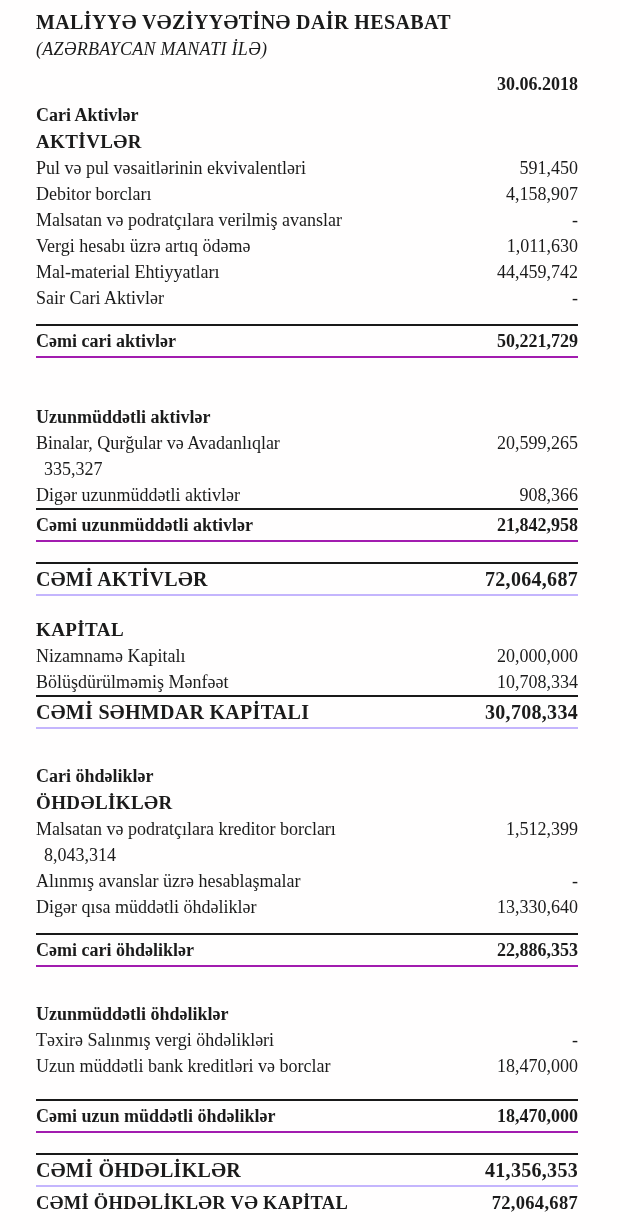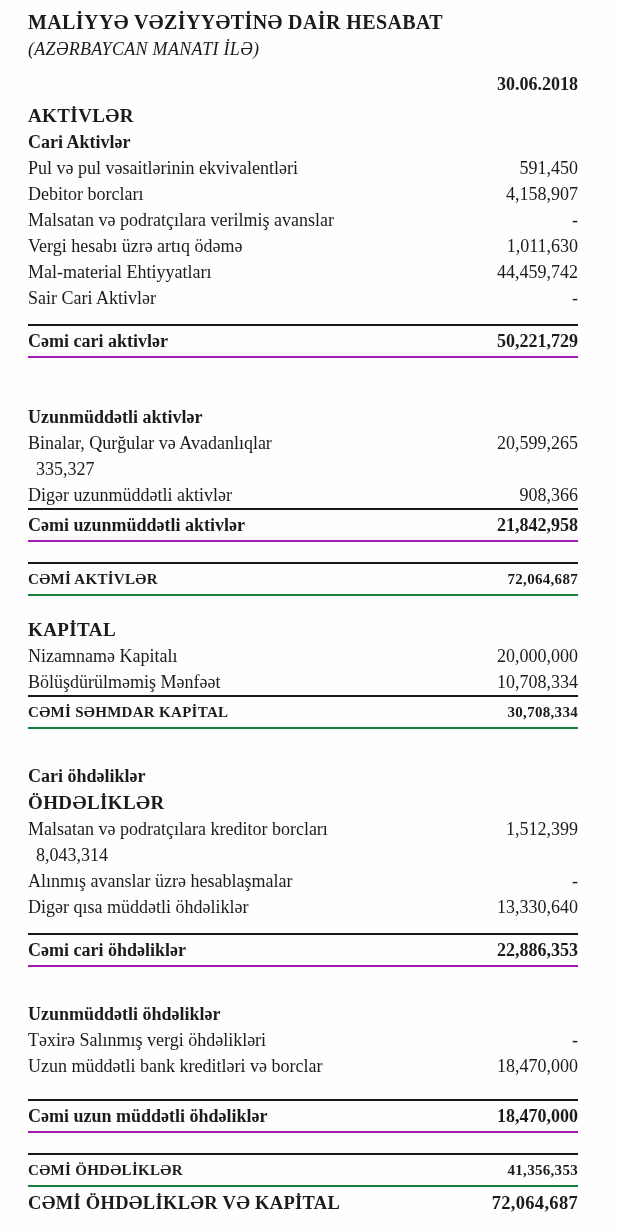--- a/index.html
+++ b/index.html
@@ -1,57 +1,57 @@
 <!DOCTYPE html>
 <html><head>
 <meta charset="utf-8">
 <style>
   html,body{margin:0;padding:0;background:#ffffff;}
   .page{
     width:620px;height:1230px;box-sizing:border-box;
     background:#fffefe;color:#1b1b1b;
-    padding:8px 42px 0 28px;
+    padding:8px 42px 0 36px;
     font-family:"Liberation Serif","DejaVu Serif",serif;
     overflow:hidden;
   }
   .title{font-size:20px;font-weight:bold;letter-spacing:0.4px;line-height:28px;}
   .subtitle{font-style:italic;font-size:18px;line-height:26px;letter-spacing:0.3px;}
   .date-row{text-align:right;font-weight:bold;font-size:18px;line-height:24px;margin-top:10px;}
   .rows{margin-top:6px;}
   .row{display:flex;justify-content:space-between;align-items:baseline;
        font-size:18px;line-height:26px;}
   .row .label{white-space:nowrap;}
   .row .value{white-space:nowrap;text-align:center;padding-left:8px;}
   .heading1{font-weight:bold;font-size:19px;line-height:27px;letter-spacing:0.4px;}
   .heading2{font-weight:bold;}
   .total{font-weight:bold;border-top:2px solid #191919;border-bottom:2px solid #a21caf;
          padding:2px 0;}
-  .totalcaps{font-weight:bold;font-size:15px;letter-spacing:0.3px;
-         border-top:2px solid #191919;border-bottom:2px solid #15803d;padding:2px 0;}
+  .totalcaps{font-weight:bold;font-size:20px;letter-spacing:0.3px;
+         border-top:2px solid #191919;border-bottom:2px solid #c4b5fd;padding:2px 0;}
   .totallast{font-weight:bold;font-size:18.5px;letter-spacing:0.3px;padding:3px 0;}
   .blank{width:100%;}
   .blank-sm{height:13px;}
   .blank-md{height:20px;}
   .blank-lg{height:34px;}
   .blank-xl{height:46px;}
 </style>
 </head>
 <body>
 
 <div class="page">
   <div class="title">MALİYYƏ VƏZİYYƏTİNƏ DAİR HESABAT</div>
   <div class="subtitle">(AZƏRBAYCAN MANATI İLƏ)</div>
   <div class="date-row">30.06.2018</div>
   <div class="rows">
+      <div class="row heading2">
+        <span class="label">Cari Aktivlər</span>
+        <span class="value"></span>
+      </div>
       <div class="row heading1">
         <span class="label">AKTİVLƏR</span>
-        <span class="value"></span>
-      </div>
-      <div class="row heading2">
-        <span class="label">Cari Aktivlər</span>
         <span class="value"></span>
       </div>
       <div class="row item">
         <span class="label">Pul və pul vəsaitlərinin ekvivalentləri</span>
         <span class="value">591,450</span>
       </div>
       <div class="row item">
         <span class="label">Debitor borcları</span>
         <span class="value">4,158,907</span>
       </div>
@@ -108,21 +108,21 @@
       </div>
       <div class="row item">
         <span class="label">Nizamnamə Kapitalı</span>
         <span class="value">20,000,000</span>
       </div>
       <div class="row item">
         <span class="label">Bölüşdürülməmiş Mənfəət</span>
         <span class="value">10,708,334</span>
       </div>
       <div class="row totalcaps">
-        <span class="label">CƏMİ SƏHMDAR KAPİTAL</span>
+        <span class="label">CƏMİ SƏHMDAR KAPİTALI</span>
         <span class="value">30,708,334</span>
       </div>
       <div class="blank blank-lg"></div>
       <div class="row heading2">
         <span class="label">Cari öhdəliklər</span>
         <span class="value"></span>
       </div>
       <div class="row heading1">
         <span class="label">ÖHDƏLİKLƏR</span>
         <span class="value"></span>

